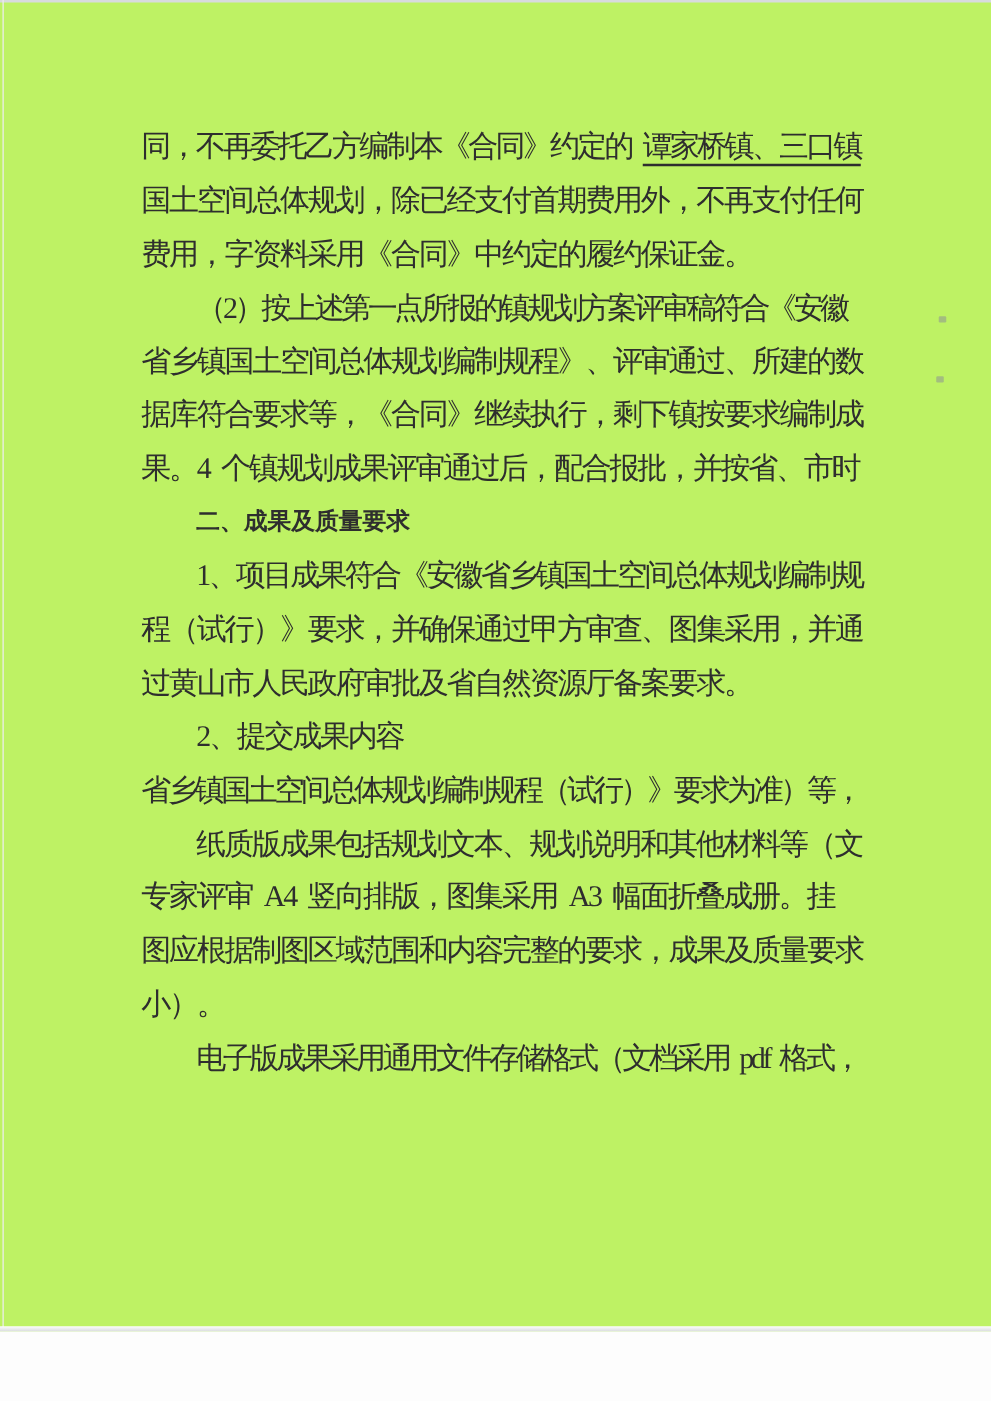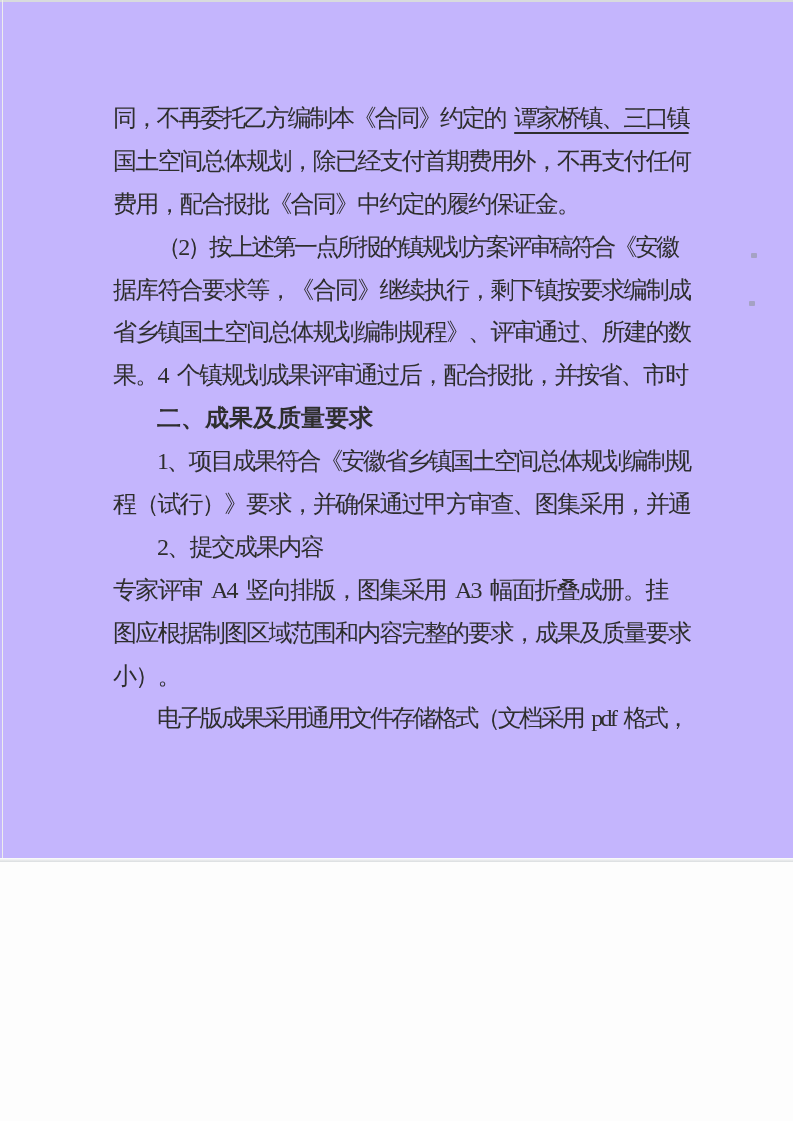--- a/index.html
+++ b/index.html
@@ -2,70 +2,73 @@
 <html><head>
 <meta charset="utf-8">
 <style>
   html,body{margin:0;padding:0}
   body{
     width:793px;height:1121px;overflow:hidden;
     background:#fdfdfd;
     font-family:"Liberation Serif","DejaVu Serif",serif;
   }
   .page{
-    position:relative;width:793px;height:862px;
-    background:#c4b5fd;color:#2e2e2e;
+    position:relative;width:793px;height:1065px;
+    background:#bef264;color:#2e2e2e;
   }
   
   .edge-top{position:absolute;left:0;top:0;width:100%;height:2px;background:#d8dbdd}
   .edge-bottom{position:absolute;left:0;bottom:0;width:100%;height:4px;background:linear-gradient(#fdfdfd,#dadddf)}
   .edge-left{position:absolute;left:2px;top:0;width:1px;height:100%;background:#ededed}
   .speck{position:absolute;background:#8d9296;opacity:.55;border-radius:1px}
   .s1{left:751px;top:253px;width:6px;height:5px}
   .s2{left:749px;top:301px;width:6px;height:5px}
 
   .content{position:absolute;left:113px;top:97px;width:582px}
   .line{
     height:42.9px;line-height:42.9px;
     font-size:24px;letter-spacing:-1.8px;word-spacing:5px;
     white-space:pre;
   }
   .ind{text-indent:44px}
   .snug{letter-spacing:-2.2px}
   .tight{letter-spacing:-2.7px}
   .heading{
     font-family:Liberation Serif, serif;
-    font-weight:700;font-size:24px;letter-spacing:0;
+    font-weight:700;font-size:19px;letter-spacing:0;
   }
   .u{
     text-decoration:underline;
     text-underline-offset:6px;
     text-decoration-thickness:1.5px;
   }
 </style>
 </head>
 <body>
 
 <div class="page">
   <div class="edge-top"></div>
   <div class="edge-left"></div>
   <div class="edge-bottom"></div>
   <div class="speck s1"></div>
   <div class="speck s2"></div>
 
   <div class="content">
     <div class="line snug"><span>同，不再委托乙方编制本《合同》约定的 </span><span class="u">谭家桥镇、三口镇</span></div>
     <div class="line">国土空间总体规划，除已经支付首期费用外，不再支付任何</div>
-    <div class="line">费用，配合报批《合同》中约定的履约保证金。</div>
+    <div class="line">费用，字资料采用《合同》中约定的履约保证金。</div>
     <div class="line ind tight">（2）按上述第一点所报的镇规划方案评审稿符合《安徽</div>
+    <div class="line">省乡镇国土空间总体规划编制规程》、评审通过、所建的数</div>
     <div class="line">据库符合要求等，《合同》继续执行，剩下镇按要求编制成</div>
-    <div class="line">省乡镇国土空间总体规划编制规程》、评审通过、所建的数</div>
     <div class="line">果。4 个镇规划成果评审通过后，配合报批，并按省、市时</div>
     <div class="line ind heading">二、成果及质量要求</div>
     <div class="line ind snug">1、项目成果符合《安徽省乡镇国土空间总体规划编制规</div>
     <div class="line">程（试行）》要求，并确保通过甲方审查、图集采用，并通</div>
+    <div class="line">过黄山市人民政府审批及省自然资源厅备案要求。</div>
     <div class="line ind">2、提交成果内容</div>
+    <div class="line tight">省乡镇国土空间总体规划编制规程（试行）》要求为准）等，</div>
+    <div class="line ind">纸质版成果包括规划文本、规划说明和其他材料等（文</div>
     <div class="line">专家评审 A4 竖向排版，图集采用 A3 幅面折叠成册。挂</div>
     <div class="line">图应根据制图区域范围和内容完整的要求，成果及质量要求</div>
     <div class="line">小）。</div>
     <div class="line ind tight">电子版成果采用通用文件存储格式（文档采用 pdf 格式，</div>
   </div>
 </div>
 
 </body></html>

